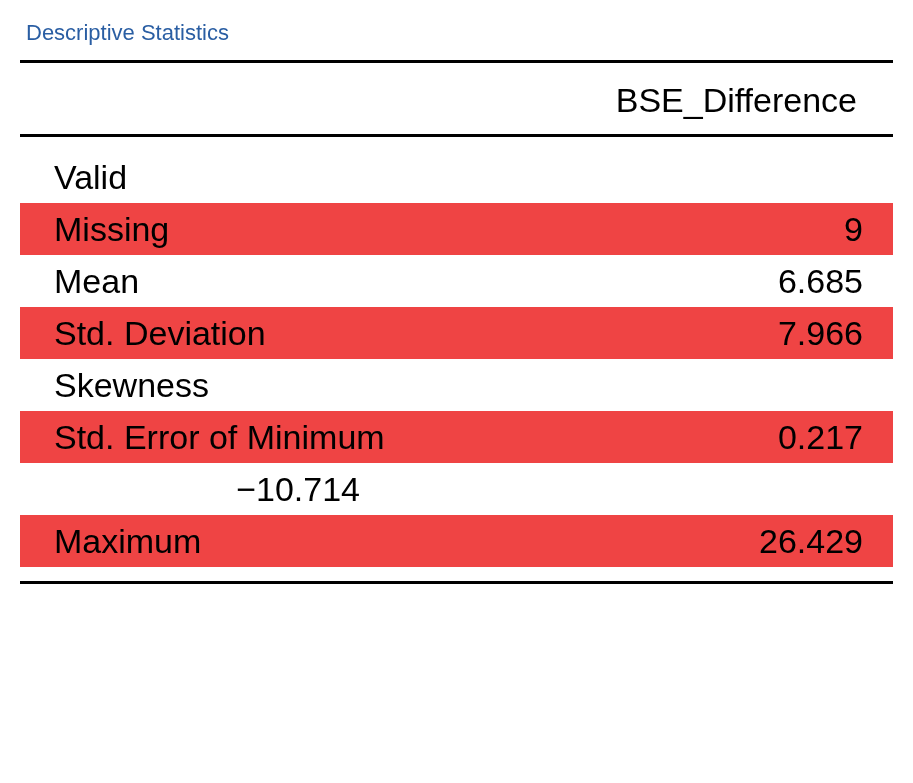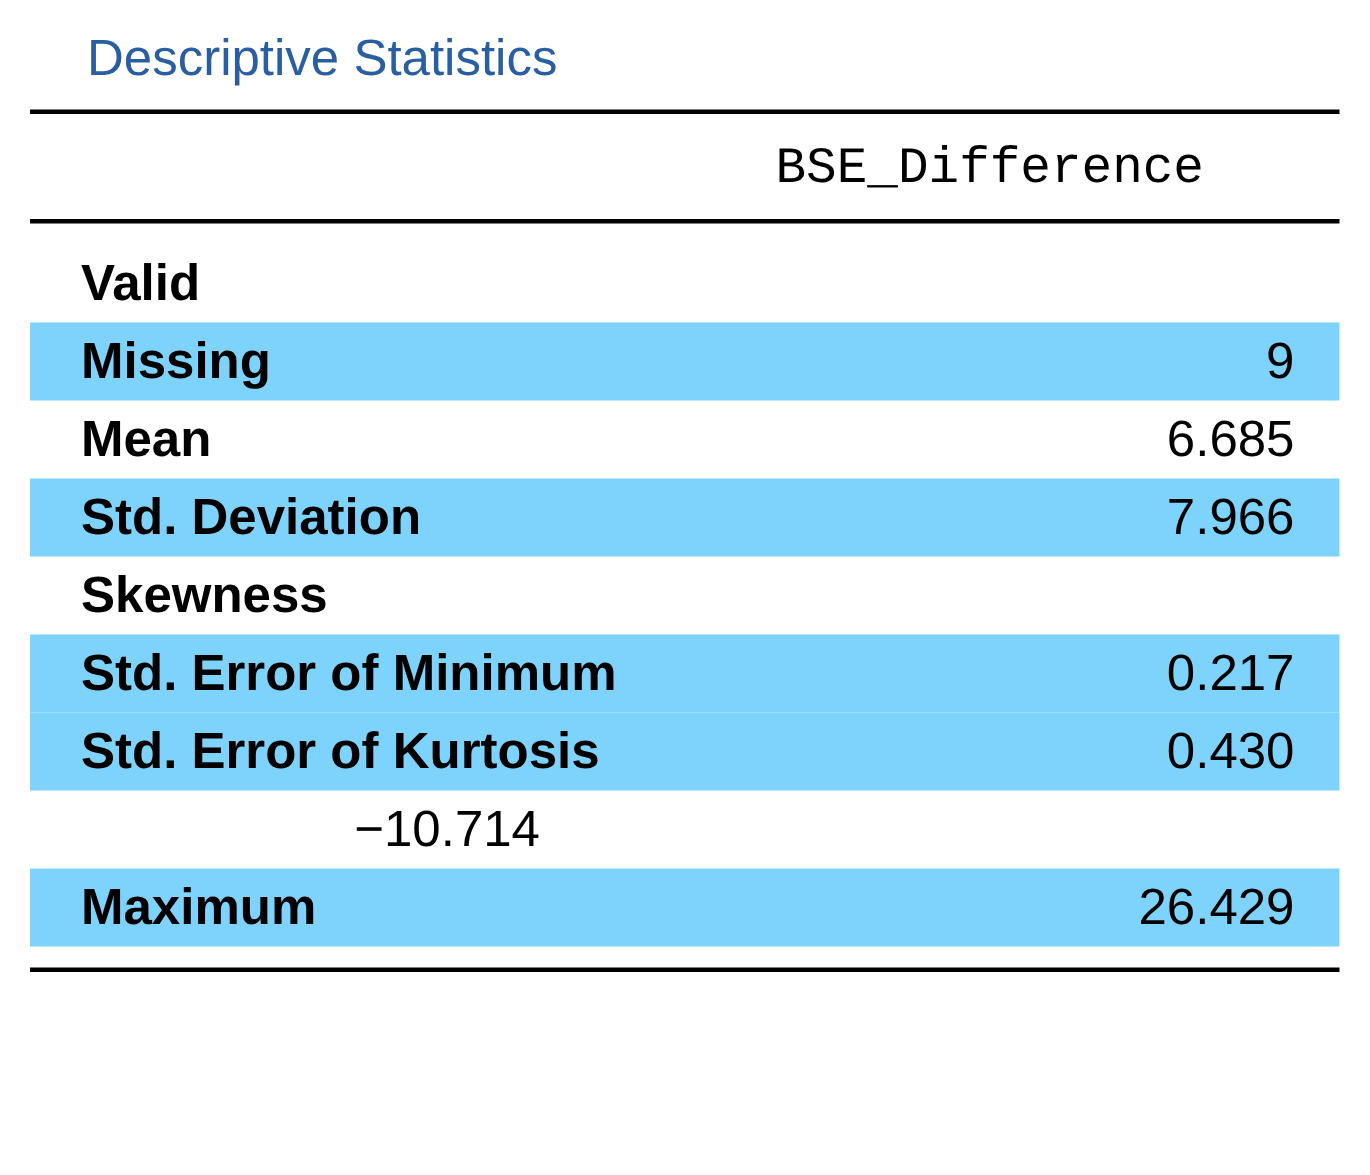--- a/index.html
+++ b/index.html
@@ -5,59 +5,57 @@
   body {
     margin: 0;
     padding: 20px;
     font-family: Arial, Helvetica, sans-serif;
     background: #ffffff;
     width: 913px;
     box-sizing: border-box;
   }
   .title {
     color: #2a5ea3;
-    font-size: 34px;
+    font-size: 22px;
     font-weight: 400;
     margin-bottom: 14px;
     padding-left: 6px;
-    margin-left: 32px;
   }
   .table-wrap {
     width: 100%;
   }
   .rule-top { border-top: 3px solid #000; }
   .rule-bot { border-bottom: 3px solid #000; }
   .header-row {
     display: flex;
     padding: 18px 6px 14px 6px;
     font-size: 34px;
     color: #000;
   }
   .header-label { flex: 1; }
   .header-value { 
     width: 340px; 
+    text-align: right; 
     padding-right: 30px;
-    font-family: Liberation Mono, monospace;
   }
   .data-rows {
     padding: 14px 0;
   }
   .row {
     display: flex;
     align-items: center;
     font-size: 34px;
     color: #000;
     height: 52px;
     position: relative;
   }
-  .row.alt { background: #7dd3fc; }
+  .row.alt { background: #ef4444; }
   .row .label {
     flex: 1;
     padding-left: 34px;
-    font-weight: bold;
   }
   .row .value {
     width: 340px;
     text-align: right;
     padding-right: 30px;
     position: relative;
   }
   .circle-mark {
     position: absolute;
     border: 2.5px solid #b11a22;
@@ -117,24 +115,20 @@
     <div class="row">
       <div class="label">Skewness</div>
     </div>
 
     <div class="row alt">
       <div class="label">Std. Error of Minimum</div>
       <div class="value">0.217</div>
     </div>
 
 
-    <div class="row alt">
-      <div class="label">Std. Error of Kurtosis</div>
-      <div class="value">0.430</div>
-    </div>
 
     <div class="row">
       <div class="value">−10.714</div>
     </div>
 
     <div class="row alt">
       <div class="label">Maximum</div>
       <div class="value">26.429</div>
     </div>
 

